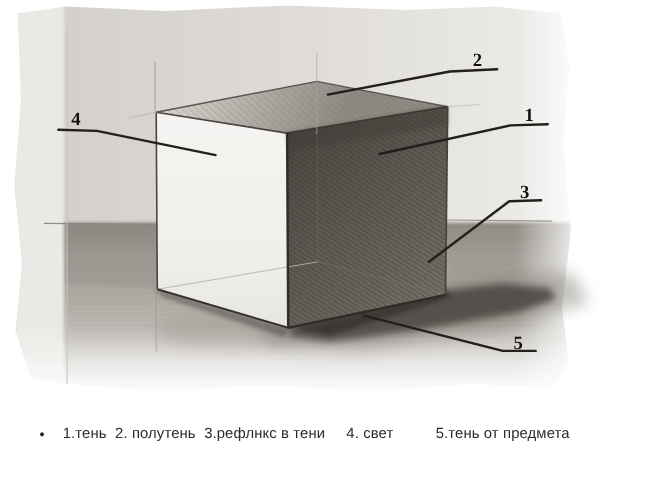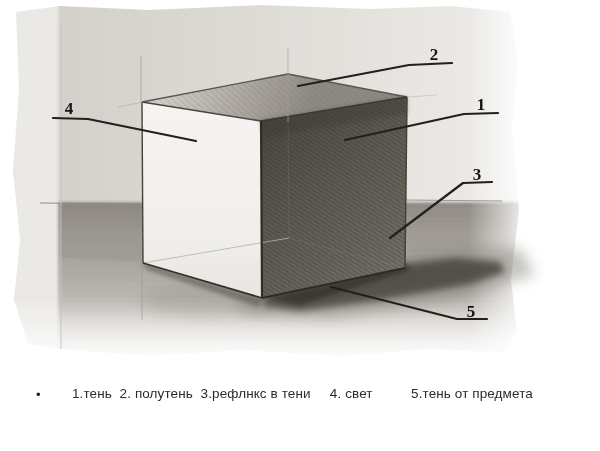--- a/index.html
+++ b/index.html
@@ -1,21 +1,21 @@
 <!DOCTYPE html>
 <html><head>
 <meta charset="utf-8">
 <style>
   html,body{margin:0;padding:0;background:#ffffff;}
   body{width:600px;height:451px;position:relative;overflow:hidden;
        font-family:"Liberation Sans",sans-serif;}
   .art{position:absolute;left:0;top:0;}
   .caption{position:absolute;left:0;top:386px;width:600px;height:22px;}
   .caption .bullet{position:absolute;left:36px;top:1px;font-size:13px;color:#222;}
-  .caption .terms{position:absolute;left:72px;top:0;font-size:13.5px;color:#2b2b2b;
+  .caption .terms{position:absolute;left:57px;top:0;font-size:13.5px;color:#2b2b2b;
                   white-space:pre;letter-spacing:0.1px;}
   svg text.num{font-family:"Liberation Serif",serif;font-weight:bold;
                font-size:17px;fill:#14120f;}
 </style>
 </head>
 <body>
 
 <svg class="art" width="600" height="372" viewBox="0 0 600 372">
   <defs>
     <clipPath id="paperClip">

